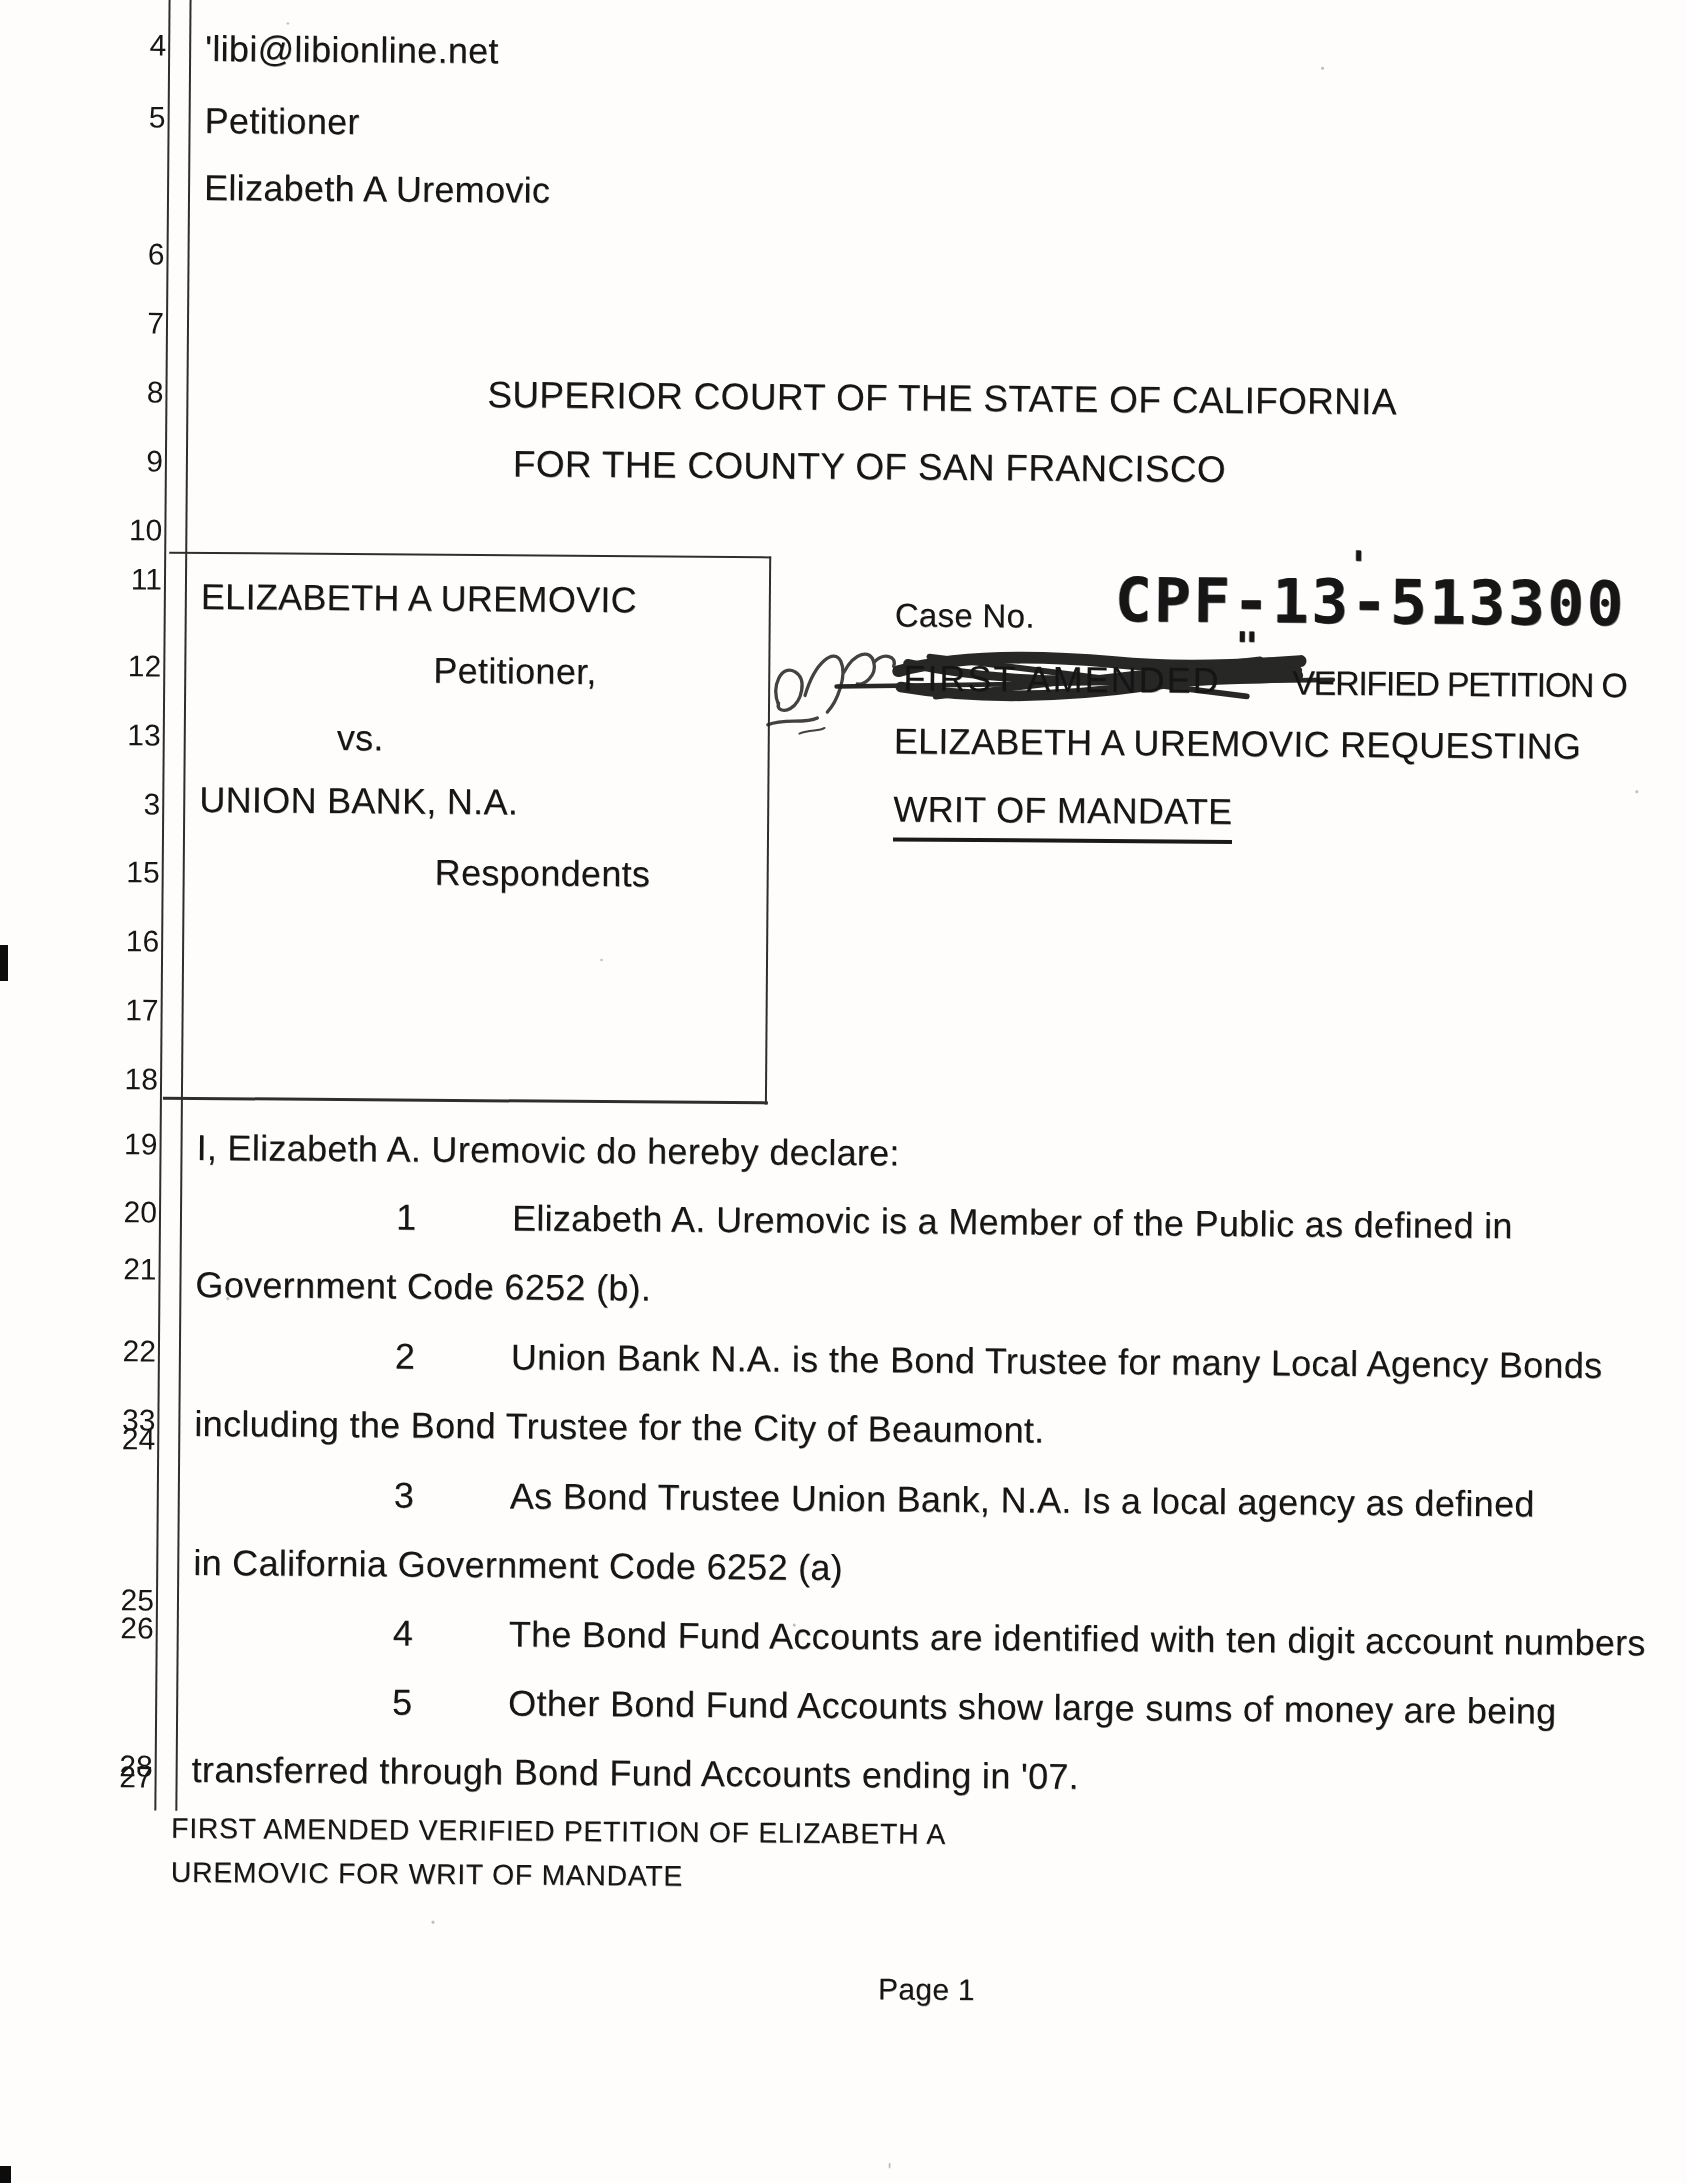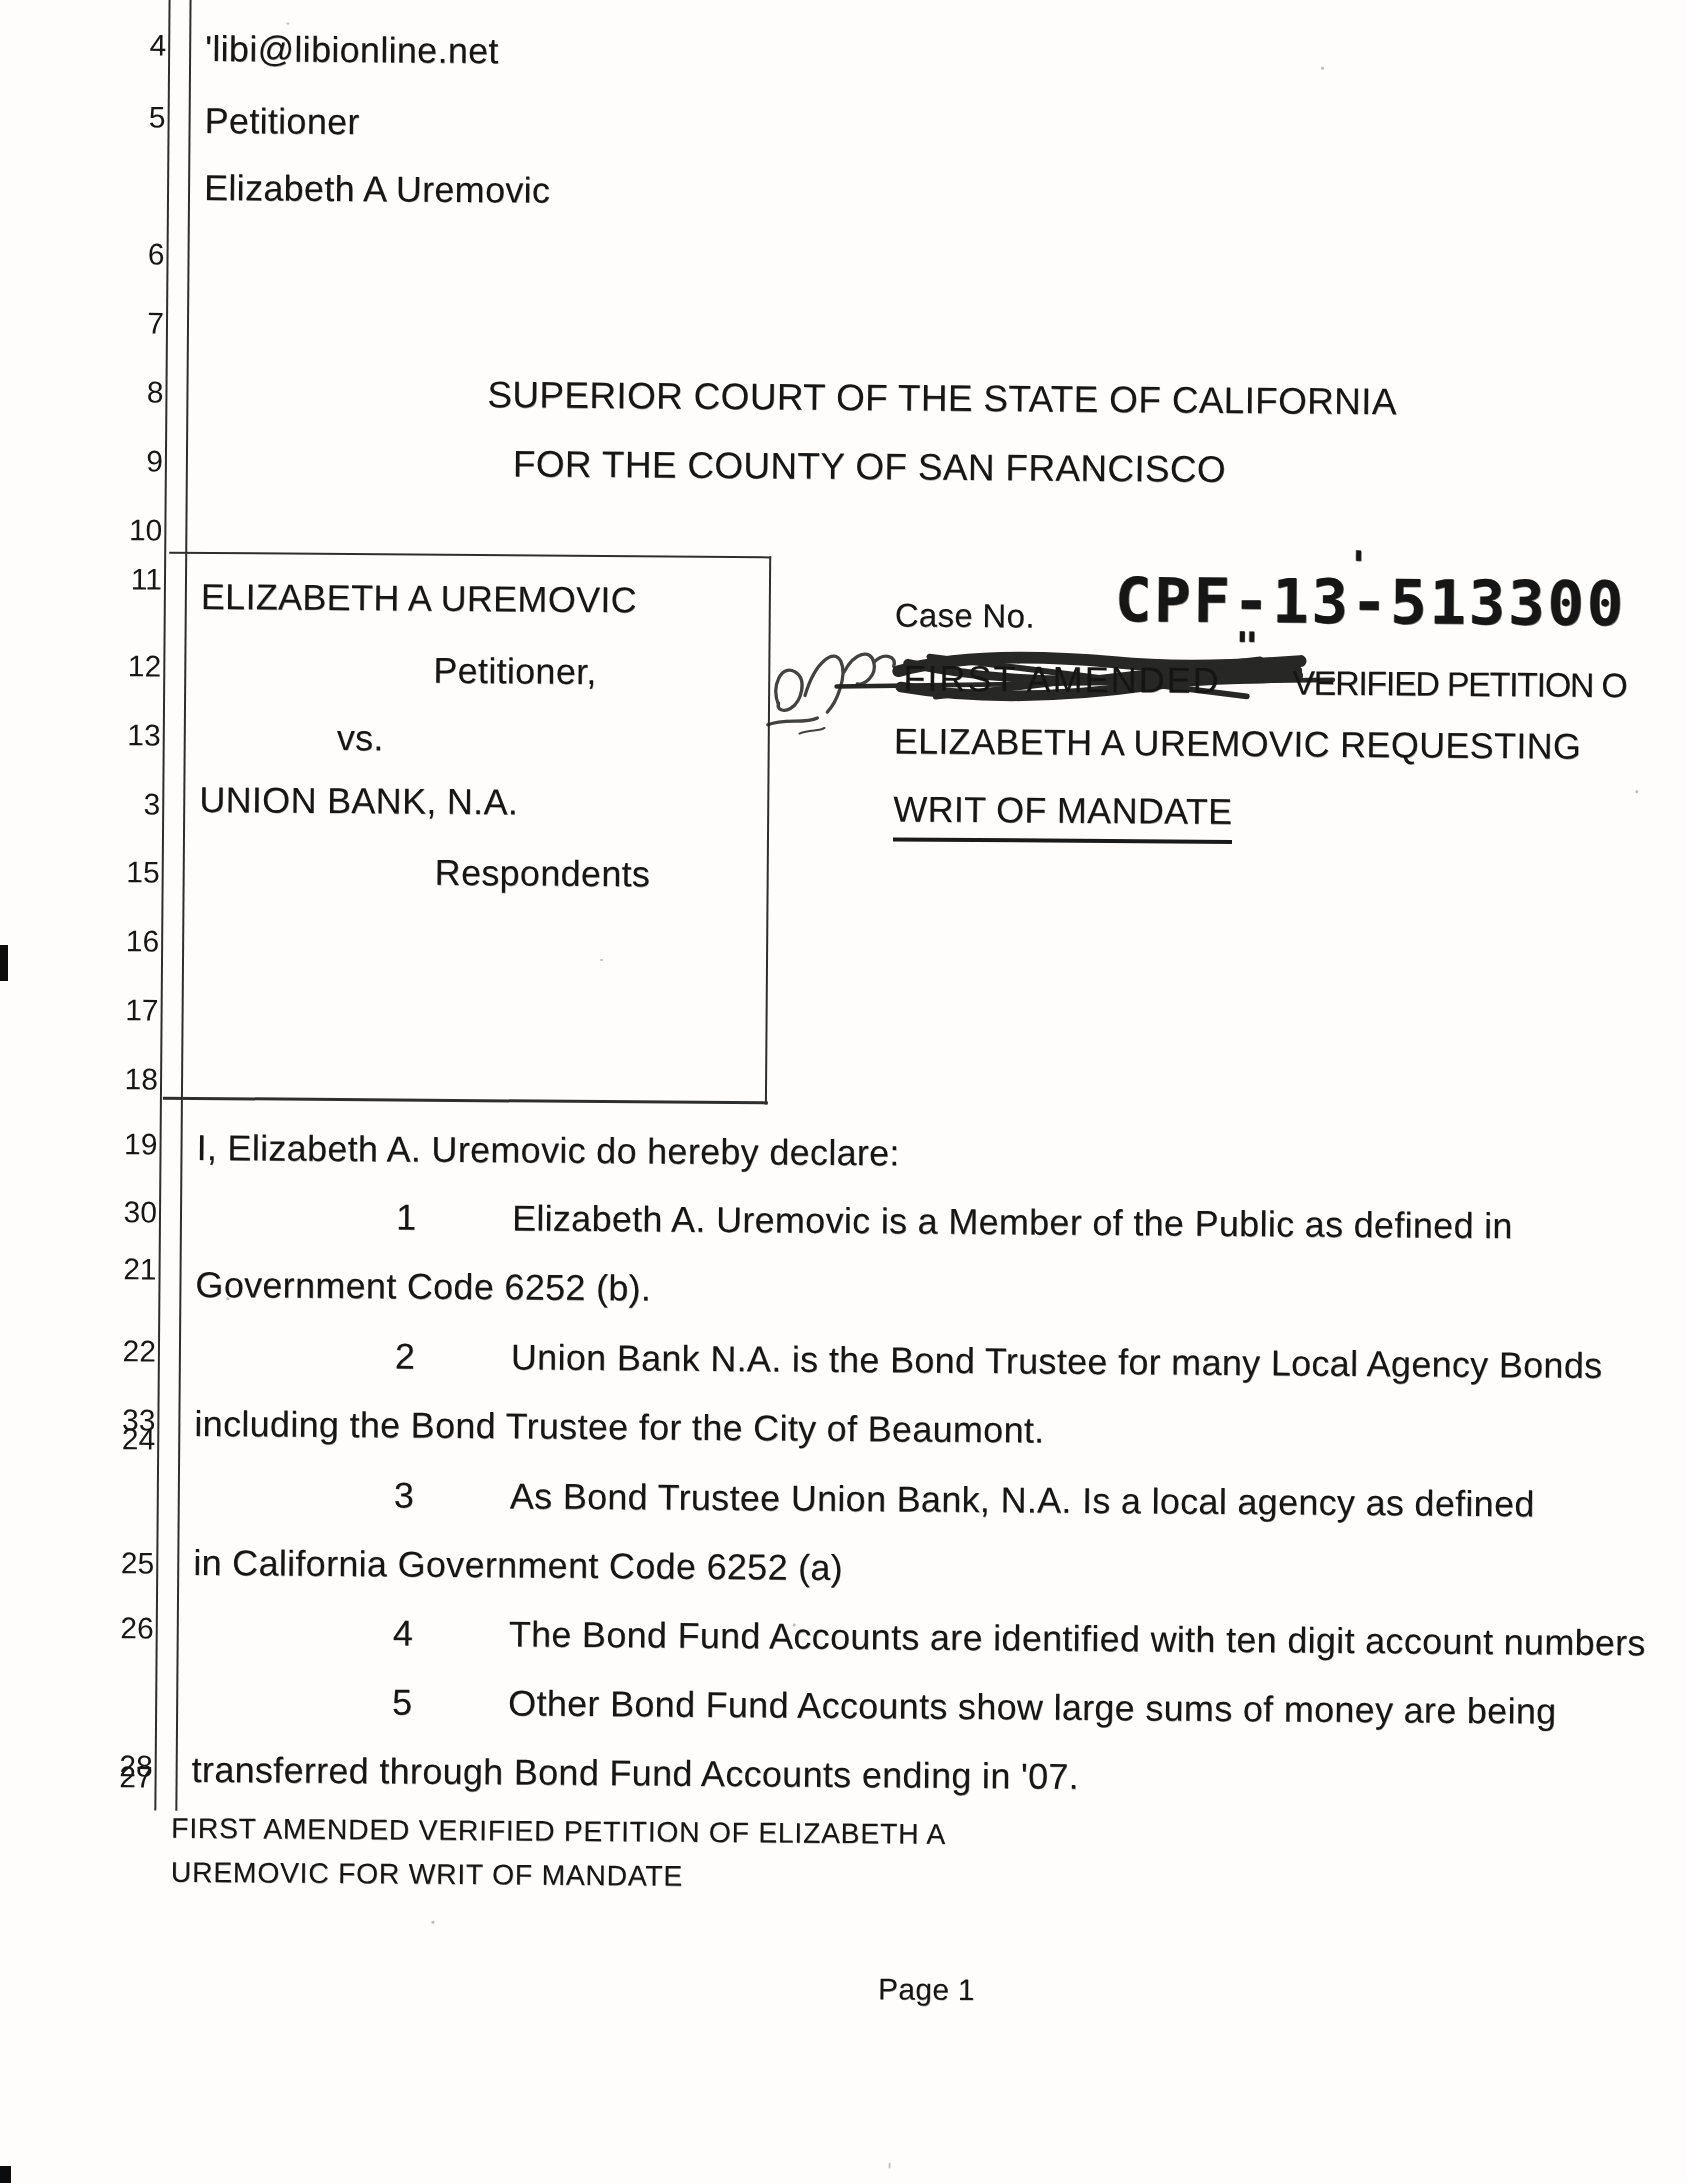--- a/index.html
+++ b/index.html
@@ -39,26 +39,26 @@
     <div class="ln" style="top:519px">10</div>
     <div class="ln" style="top:568px">11</div>
     <div class="ln" style="top:655px">12</div>
     <div class="ln" style="top:724px">13</div>
     <div class="ln" style="top:793px">3</div>
     <div class="ln" style="top:861px">15</div>
     <div class="ln" style="top:930px">16</div>
     <div class="ln" style="top:999px">17</div>
     <div class="ln" style="top:1068px">18</div>
     <div class="ln" style="top:1133px">19</div>
-    <div class="ln" style="top:1201px">30</div>
+    <div class="ln" style="top:1201px">20</div>
     <div class="ln" style="top:1258px">21</div>
     <div class="ln" style="top:1340px">22</div>
     <div class="ln" style="top:1409px">33</div>
     <div class="ln" style="top:1428px">24</div>
-    <div class="ln" style="top:1552px">25</div>
+    <div class="ln" style="top:1589px">25</div>
     <div class="ln" style="top:1617px">26</div>
     <div class="ln" style="top:1766px">27</div>
     <div class="ln" style="top:1755px">28</div>
 
     <div class="t" style="left:197px;top:34px;font-size:36px">'libi@libionline.net</div>
     <div class="t" style="left:197px;top:106px;font-size:36px">Petitioner</div>
     <div class="t" style="left:197px;top:173px;font-size:36px">Elizabeth A Uremovic</div>
 
     <div class="t" style="left:482px;top:377px;font-size:37px">SUPERIOR COURT OF THE STATE OF CALIFORNIA</div>
     <div class="t" style="left:508px;top:446px;font-size:37px">FOR THE COUNTY OF SAN FRANCISCO</div>

